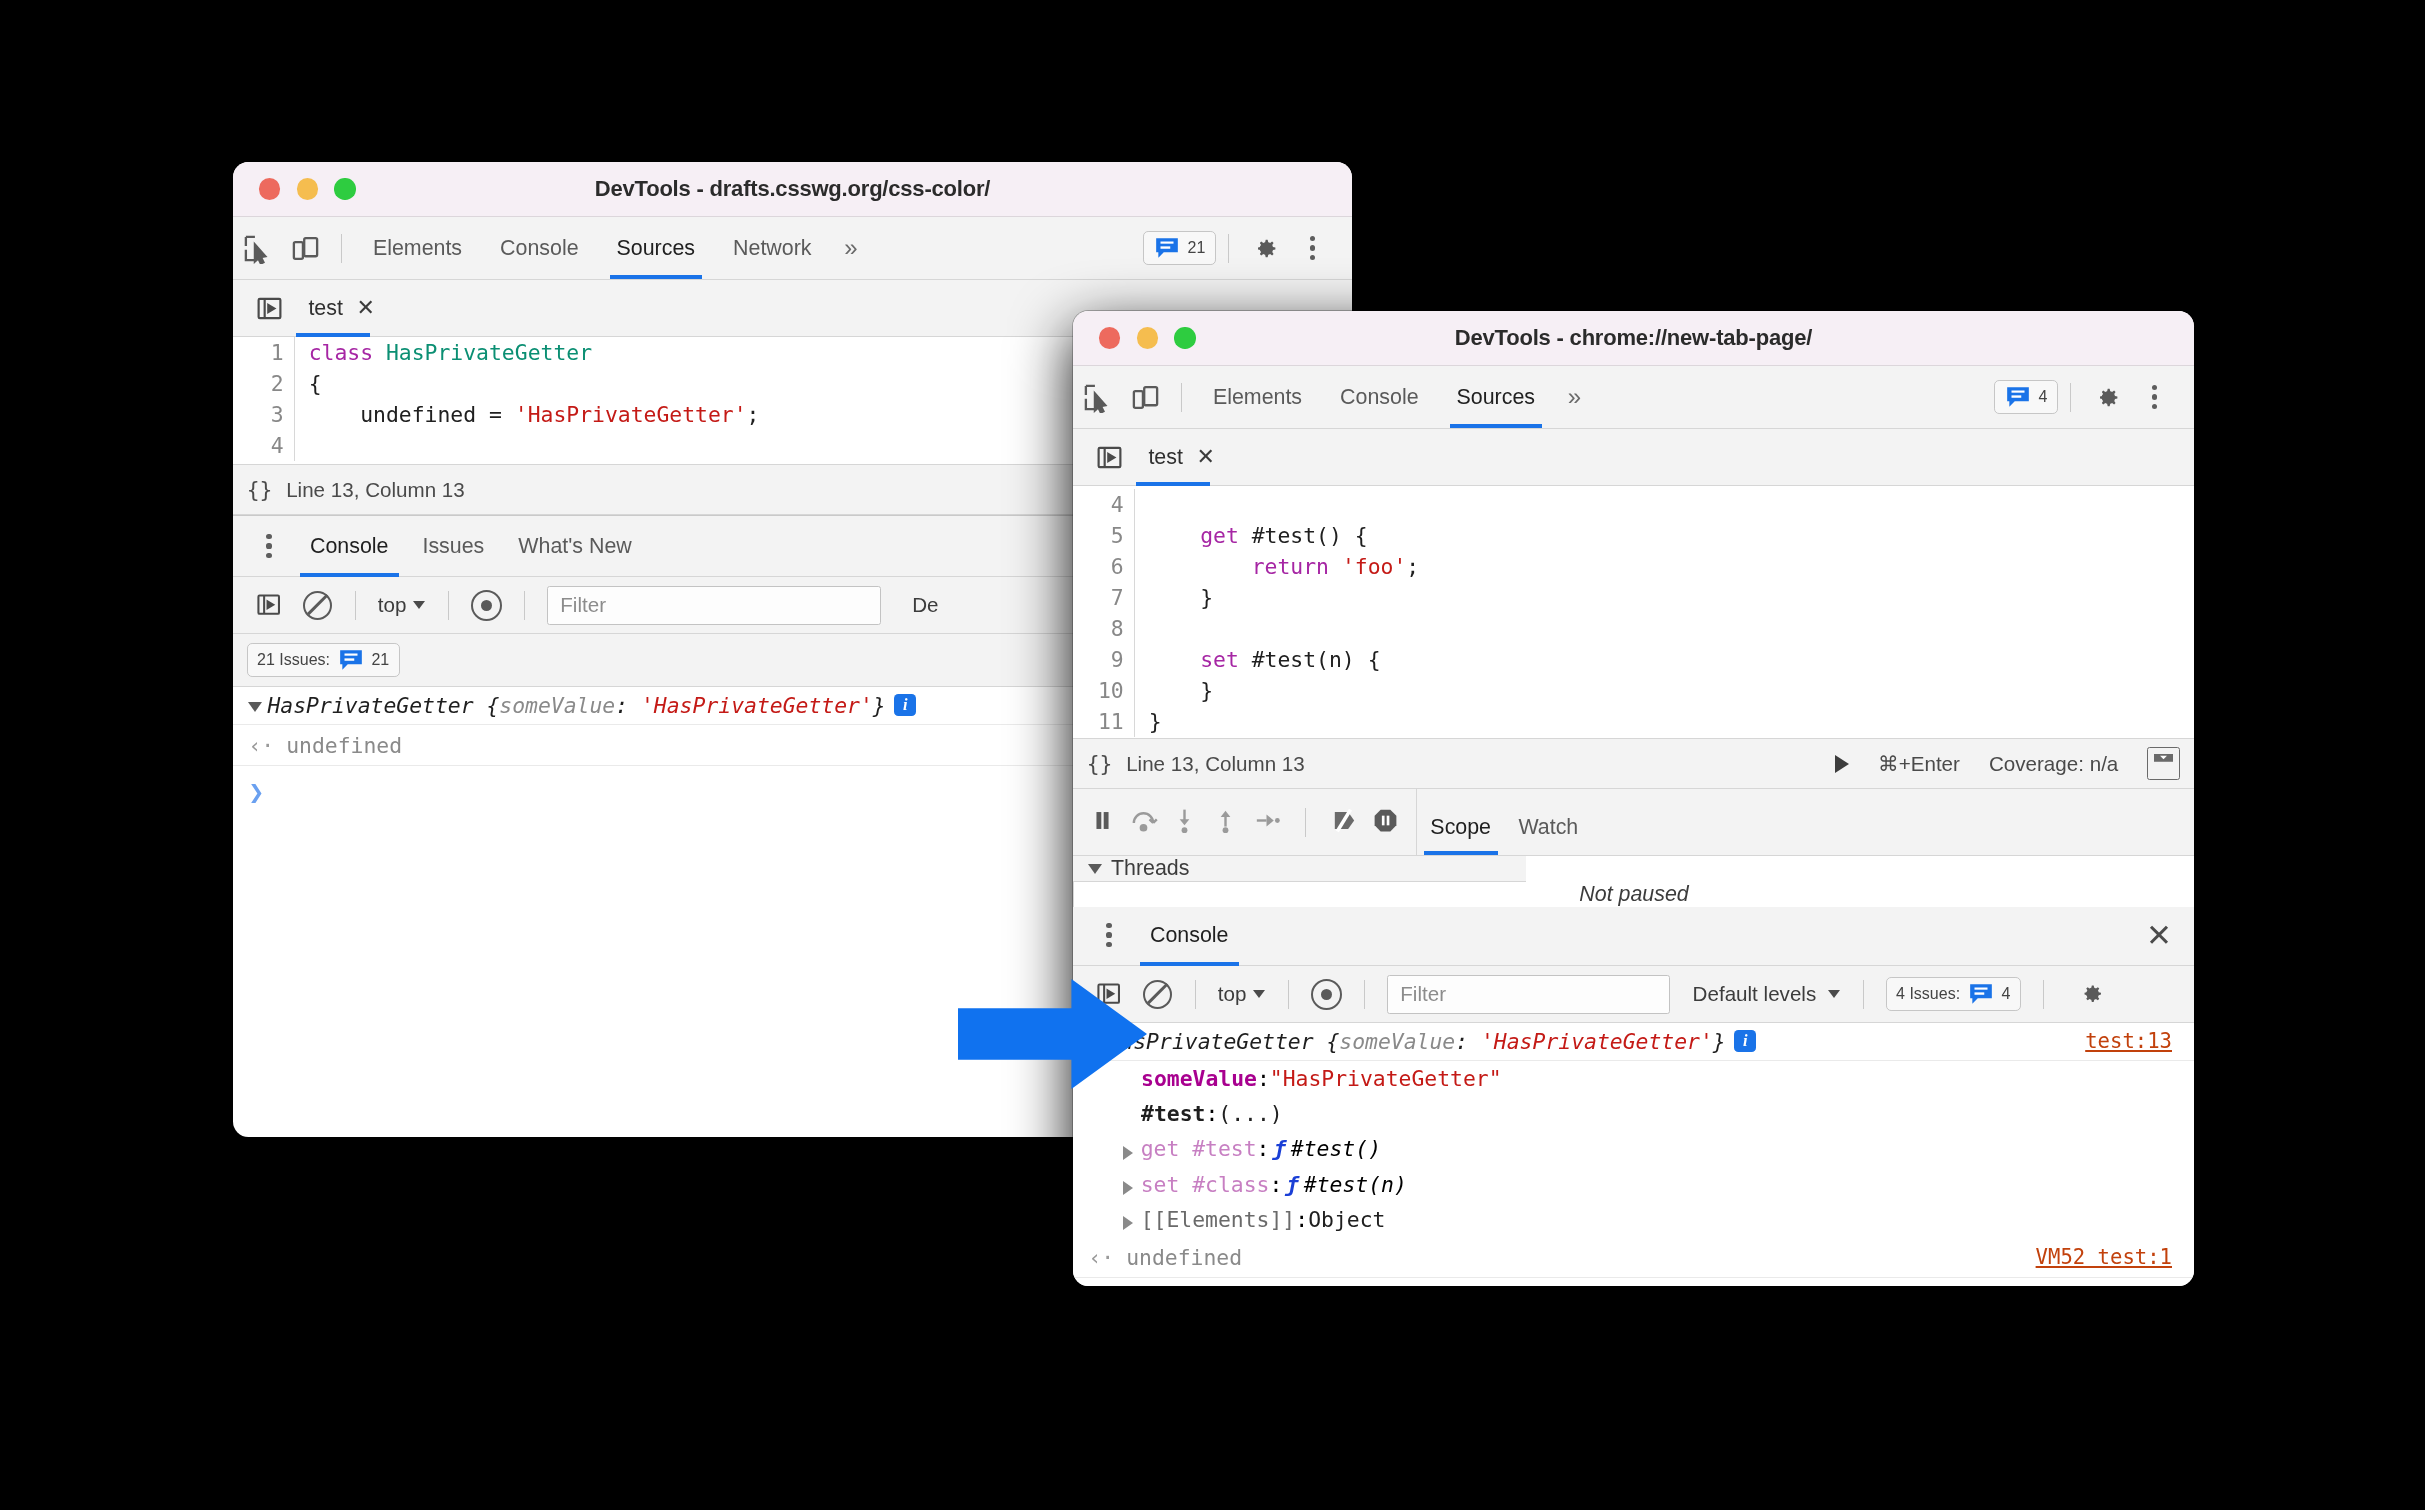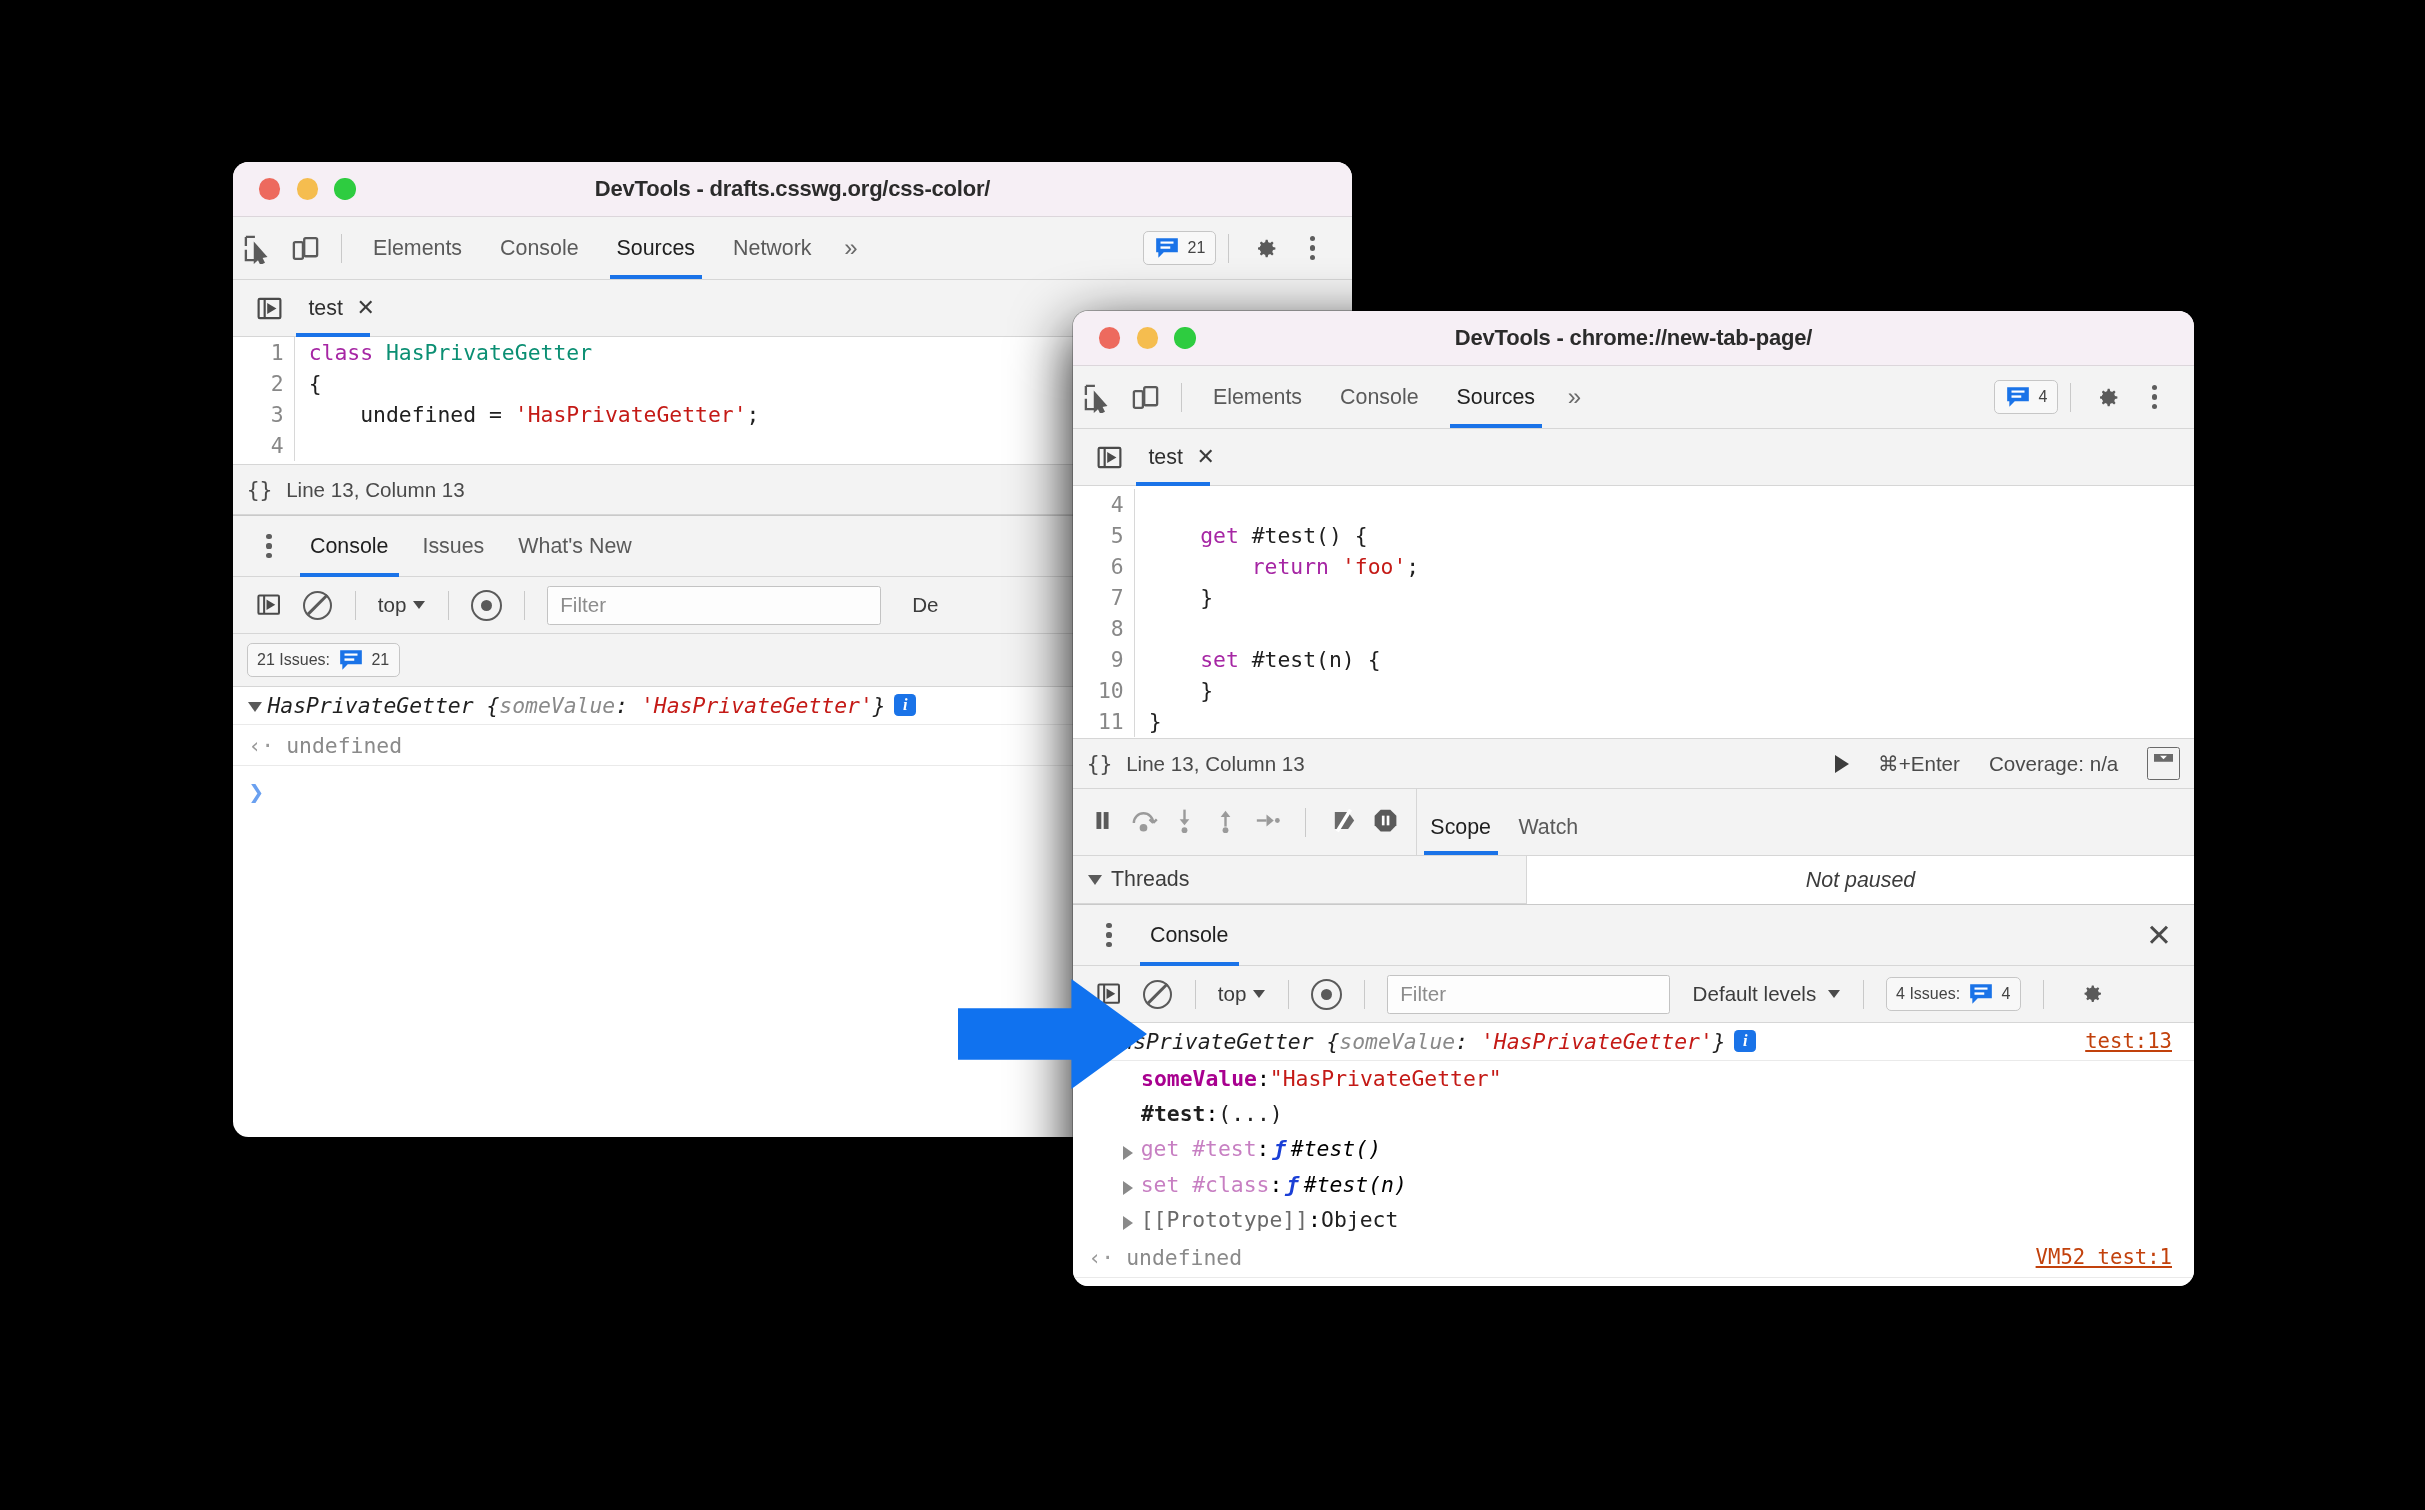--- a/index.html
+++ b/index.html
@@ -141,21 +141,21 @@
   .debug-row { display: flex; height: 67px; border-bottom: 0.9px solid #d6d6d6; background: #f3f3f3; }
   .debug-btns { display: flex; align-items: center; gap: 12px; padding: 0 15.4px; flex: 0 0 auto; }
   .sidepanel-tabs { display: flex; align-items: flex-end; border-left: 0.9px solid #d6d6d6; background:#f3f3f3; flex: 1; }
   .sp-tab {
     font-size: 21.4px; color: #5a5a5a; padding: 0 13.7px 15.4px 13.7px; position: relative;
   }
   .sp-tab.active { color: #1f1f1f; }
   .sp-tab.active::after {
     content:""; position:absolute; left: 6.9px; right: 6.9px; bottom: 0; height: 4.3px; background:#1a73e8;
   }
-  .threads-row { display: flex; height: 48px; }
+  .threads-row { display: flex; height: 48px; flex-direction: column; }
   .threads-left {
     flex: 0 0 auto; display: flex; align-items: center;
     font-size: 21.4px; color: #3c3c3c; padding: 0 15.4px; gap: 8.6px;
     border-bottom: 0.9px solid #d6d6d6; background: #f3f3f3;
   }
   .threads-right { flex: 1; background: #fff; border-left: 0.9px solid #d6d6d6;
                    display:flex; align-items:center; justify-content:center;
                    font-size:21.4px; font-style: italic; color:#3c3c3c; }
   .caret-dn { width:0;height:0;border-left:7.7px solid transparent;border-right:7.7px solid transparent;border-top:10.3px solid #5a5a5a; }
 
@@ -652,21 +652,21 @@
           </div>
           <div class="kv-row">
             <span class="tri-rt"></span>
             <span class="k-accessor">set #class</span>
             <span>: </span>
             <span class="fn-italic">ƒ</span>
             <span class="mono-it">#test(n)</span>
           </div>
           <div class="kv-row">
             <span class="tri-rt"></span>
-            <span class="" style="color: rgb(106, 106, 106);">[[Prototype]]</span>
+            <span class="" style="color: rgb(106, 106, 106);">[[Elements]]</span>
             <span>: </span>
             <span class="plain">Object</span>
           </div>
         </div>
       <div class="crow-plain">
         <span class="ret-arrow">‹·</span>
         <span class="undef">undefined</span>
         <span class="src-link">VM52 test:1</span>
       </div>
       <div class="prompt-row">

